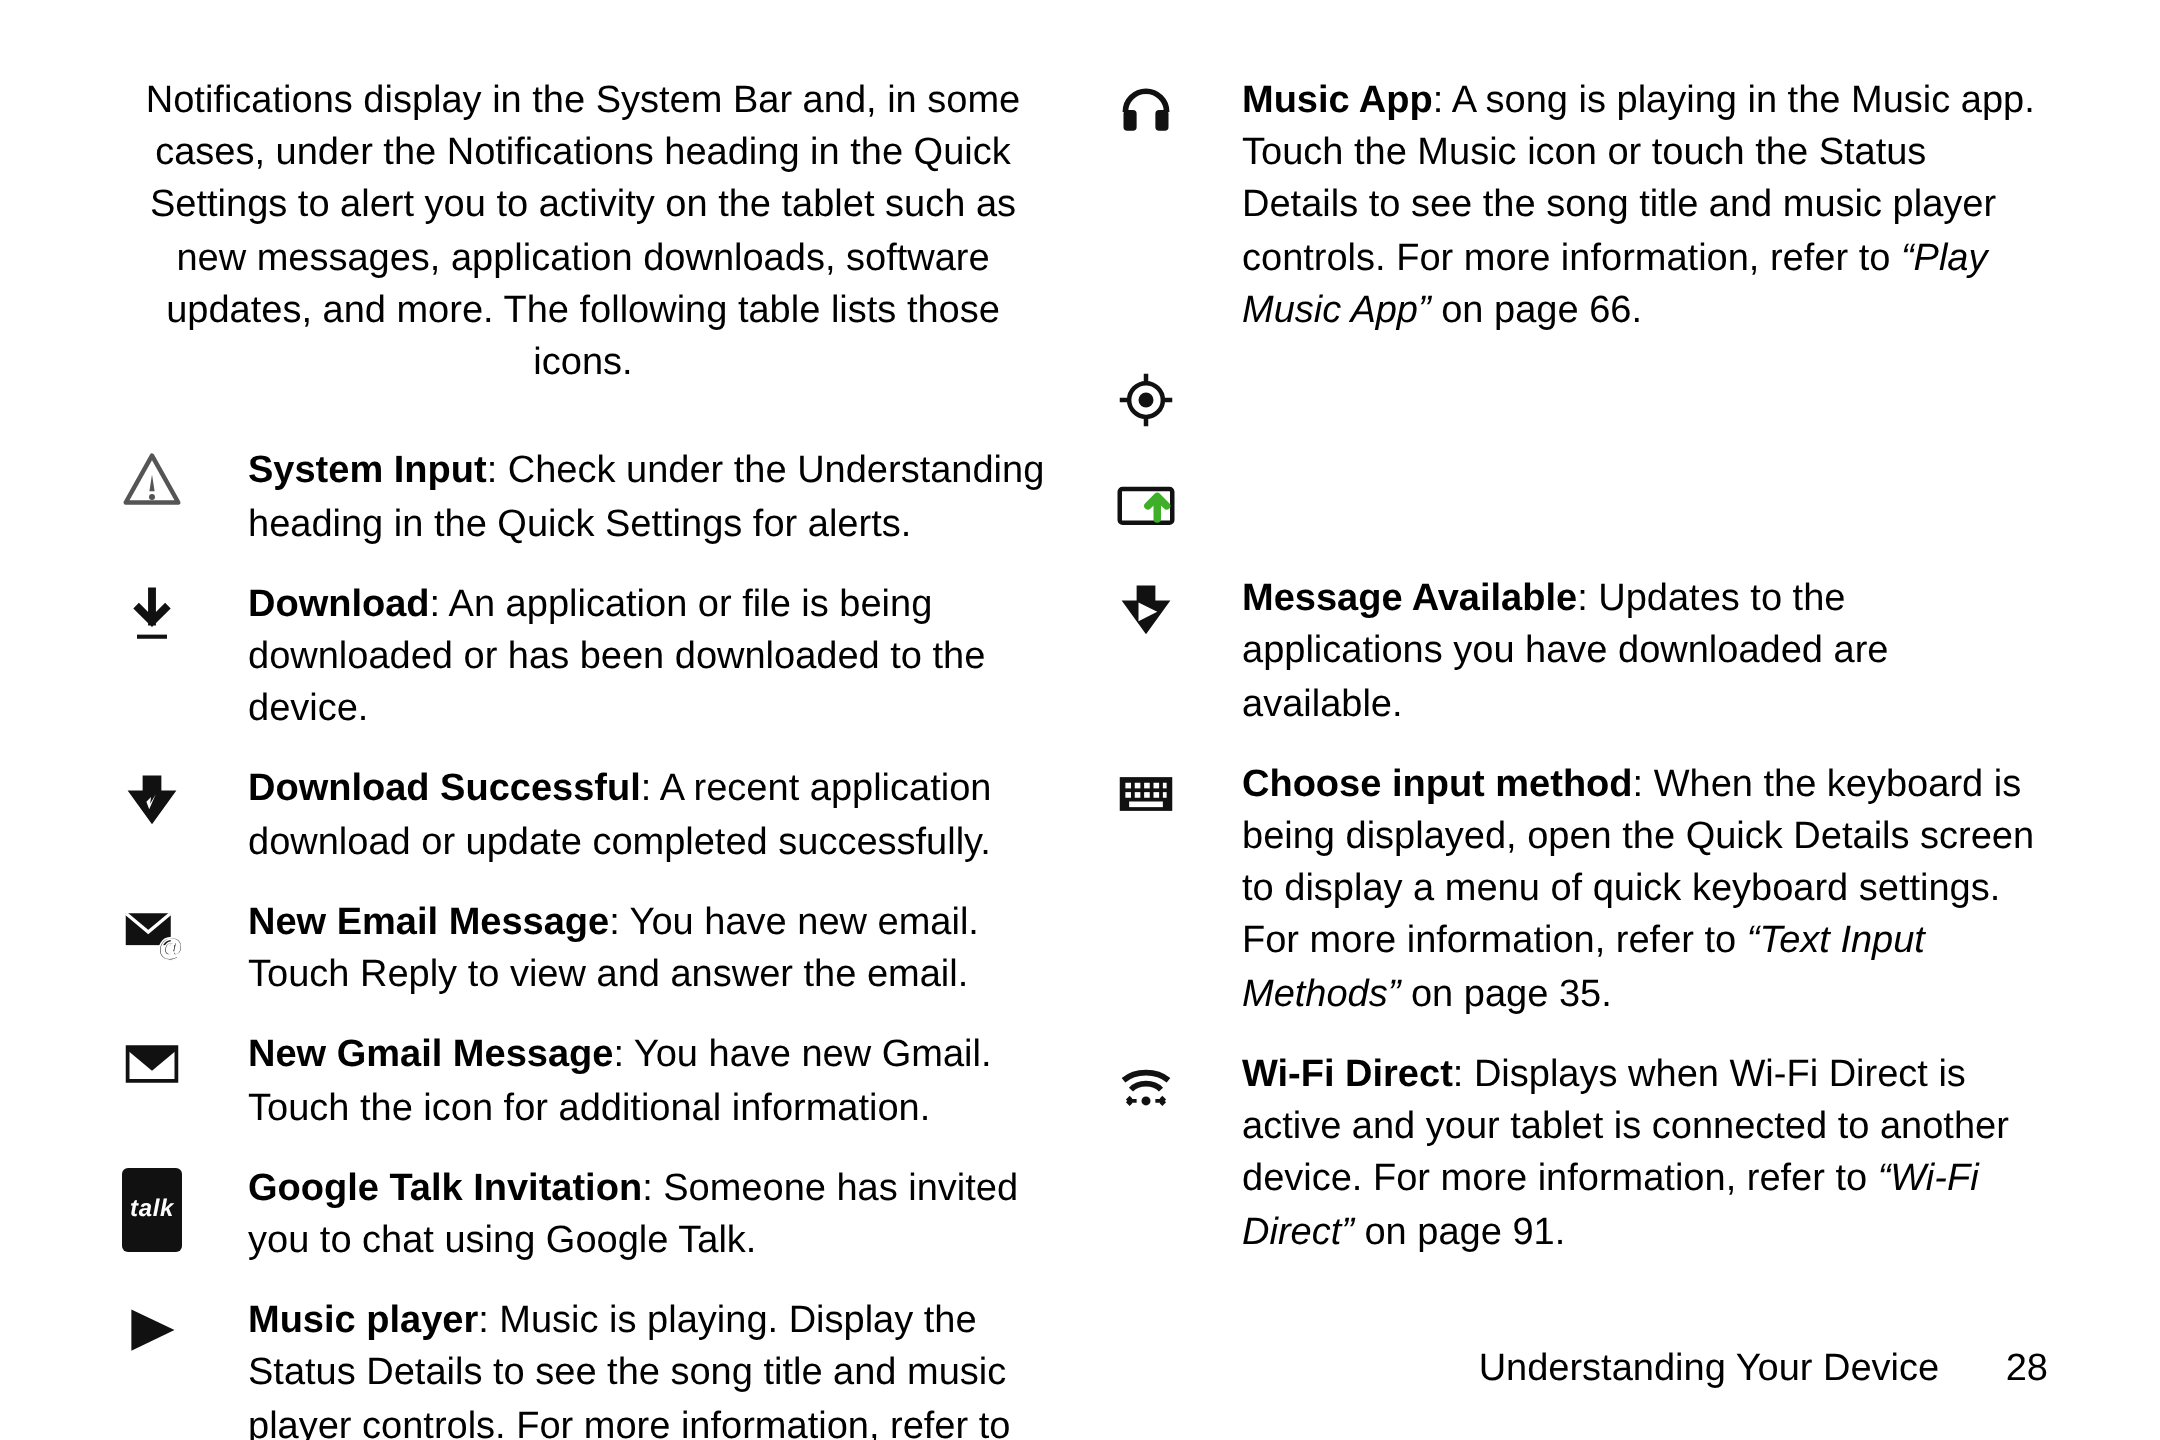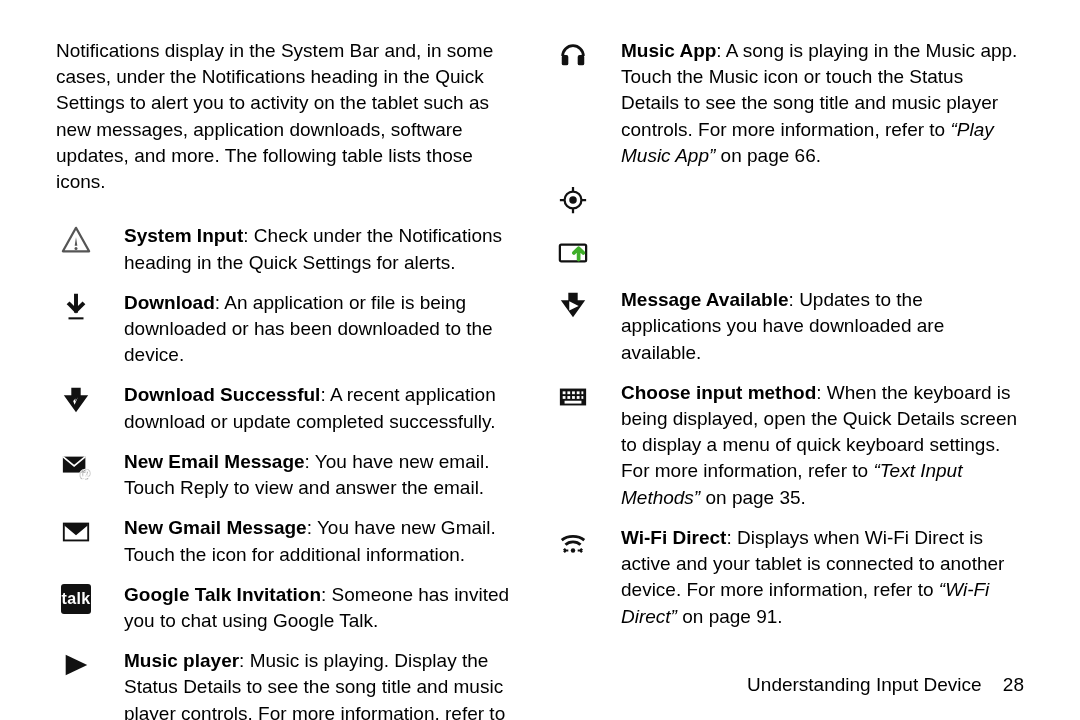--- a/index.html
+++ b/index.html
@@ -22,20 +22,21 @@
   .columns {
     display: flex;
     gap: 26px;
   }
   .col {
     flex: 1 1 0;
     min-width: 0;
   }
   .intro {
     margin: 0 0 28px 0;
+    text-align: center;
   }
   .item {
     display: flex;
     gap: 28px;
     margin-bottom: 14px;
   }
   .icon {
     flex: 0 0 40px;
     width: 40px;
     height: 36px;
@@ -47,46 +48,47 @@
   .icon svg { width: 30px; height: 30px; display: block; }
   .desc { flex: 1 1 auto; }
   .desc .title { font-weight: 700; }
   .ref { font-style: italic; }
   .footer {
     position: absolute;
     right: 56px;
     bottom: 22px;
     font-size: 19px;
   }
-  .footer .pageno { margin-left: 16px; }
+  .footer .pageno { margin-left: 28px; }
   .talk-box {
-    width: 30px; height: 30px; background:#111; color:#fff;
-    font-size:16px; font-weight: bold; display:flex; align-items:center;
+    width: 30px; height: 42px; background:#111; color:#fff;
+    font-size:12px; font-weight: bold; display:flex; align-items:center;
     justify-content:center; border-radius:3px; letter-spacing:0.3px;
     font-family: Arial, sans-serif;
+    font-style: italic;
   }
 </style>
 </head>
 <body>
 
 <div class="page">
   <div class="columns">
 
     <div class="col">
       <p class="intro">Notifications display in the System Bar and, in some cases, under the Notifications heading in the Quick Settings to alert you to activity on the tablet such as new messages, application downloads, software updates, and more. The following table lists those icons.</p>
 
       <div class="item">
         <div class="icon">
           <svg viewBox="0 0 32 32">
               <path d="M16 3 L30 28 H2 Z" fill="none" stroke="#555" stroke-width="2.4" stroke-linejoin="round"></path>
               <polygon points="16,13 14.6,22 17.4,22" fill="#555"></polygon>
               <circle cx="16" cy="25" r="1.6" fill="#555"></circle>
             </svg>
         </div>
-        <div class="desc"><span class="title">System Input</span><span>: Check under the Notifications heading in the Quick Settings for alerts.</span></div>
+        <div class="desc"><span class="title">System Input</span><span>: Check under the Understanding heading in the Quick Settings for alerts.</span></div>
       </div>
 
       <div class="item">
         <div class="icon">
           <svg viewBox="0 0 32 32">
               <rect x="8" y="27" width="16" height="2.2" fill="#111"></rect>
               <path d="M16 4 V20 M16 20 L9 13 M16 20 L23 13" stroke="#111" stroke-width="4.2" fill="none" stroke-linecap="square"></path>
             </svg>
         </div>
         <div class="desc"><span class="title">Download</span><span>: An application or file is being downloaded or has been downloaded to the device.</span></div>
@@ -214,16 +216,16 @@
               <path d="M21 25 H26 M26 25 L24 23 M26 25 L24 27 M11 25 H6 M6 25 L8 23 M6 25 L8 27" stroke="#111" stroke-width="2" fill="none"></path>
             </svg>
         </div>
         <div class="desc"><span class="title">Wi-Fi Direct</span><span>: Displays when Wi-Fi Direct is active and your tablet is connected to another device. For more information, refer to </span><span class="ref">“Wi-Fi Direct”</span><span> on page&nbsp;91.</span></div>
       </div>
 
     </div>
   </div>
 
   <div class="footer">
-    <span>Understanding Input Device</span>
+    <span>Understanding Your Device</span>
     <span class="pageno">28</span>
   </div>
 </div>
 
 </body></html>

